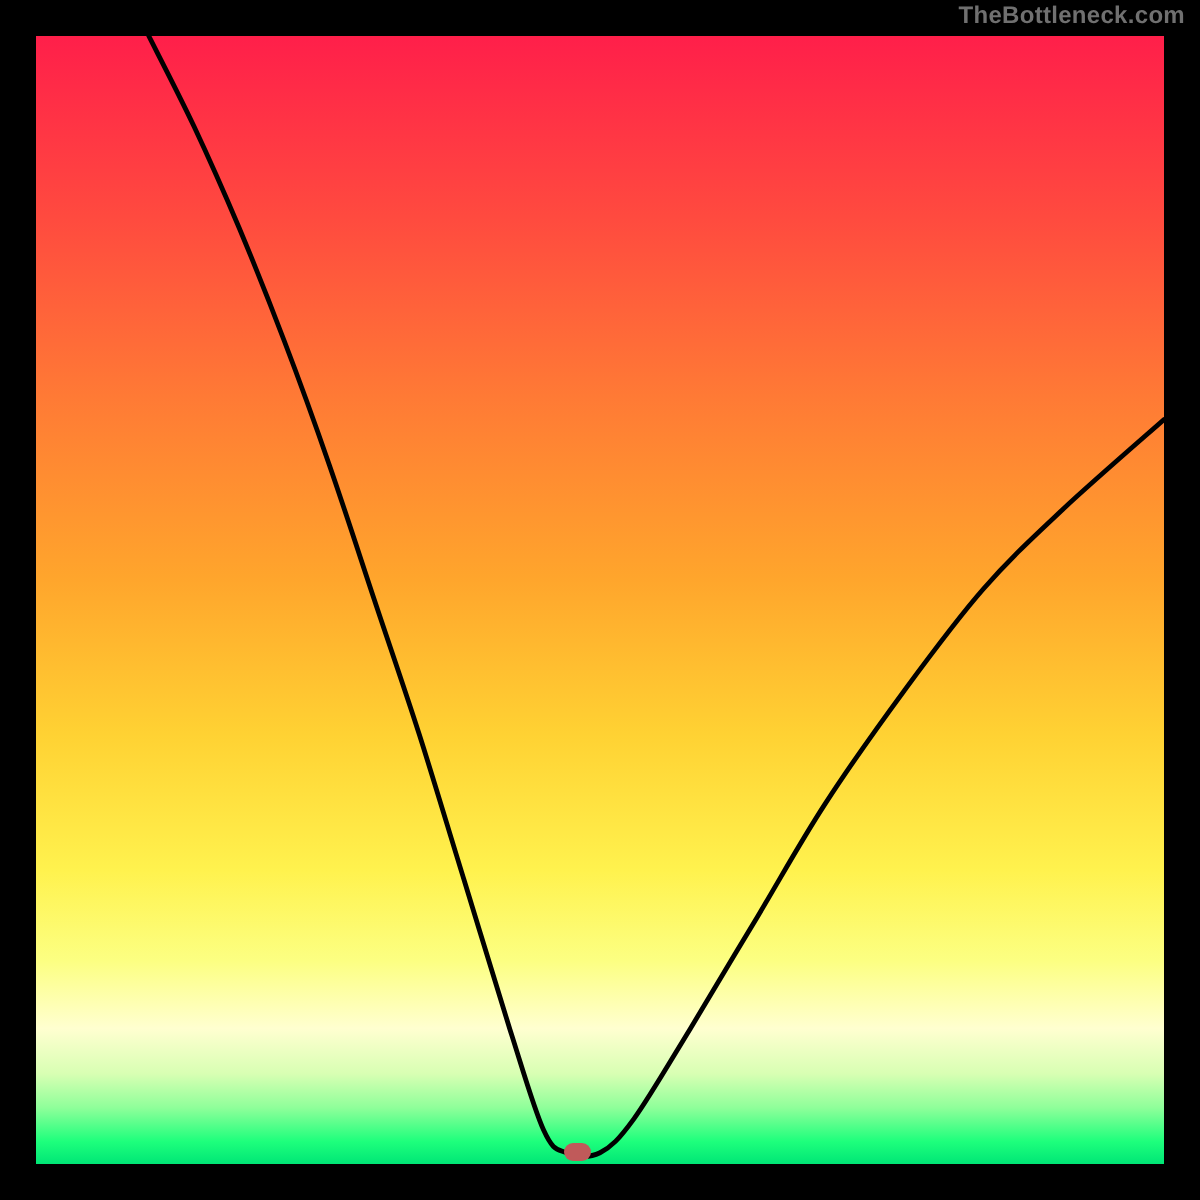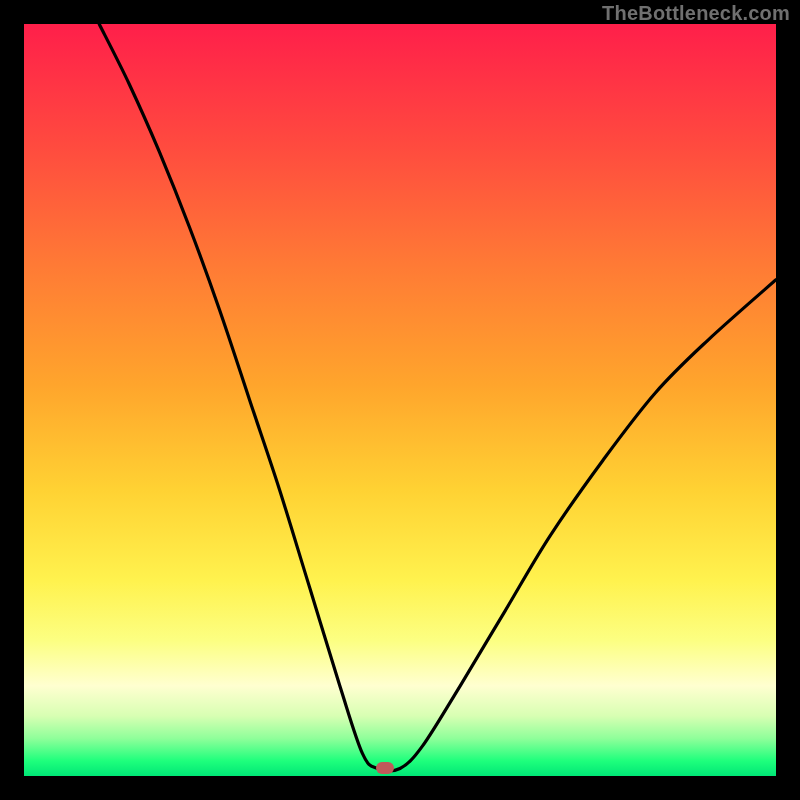--- a/index.html
+++ b/index.html
@@ -15,21 +15,21 @@
     position: relative;
     width: 800px;
     height: 800px;
     background: #000;
   }
   .watermark {
     position: absolute;
     top: 2px;
     right: 10px;
     color: #707070;
-    font-size: 20px;
+    font-size: 16px;
     font-weight: 600;
     letter-spacing: 0.2px;
     z-index: 30;
   }
   .plot {
     position: absolute;
     left: 24px;
     top: 24px;
     width: 752px;
     height: 752px;

